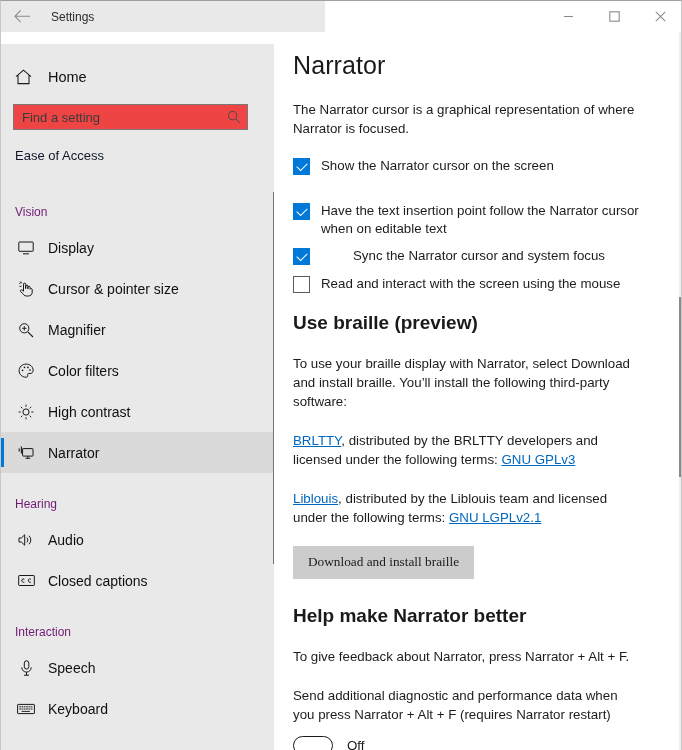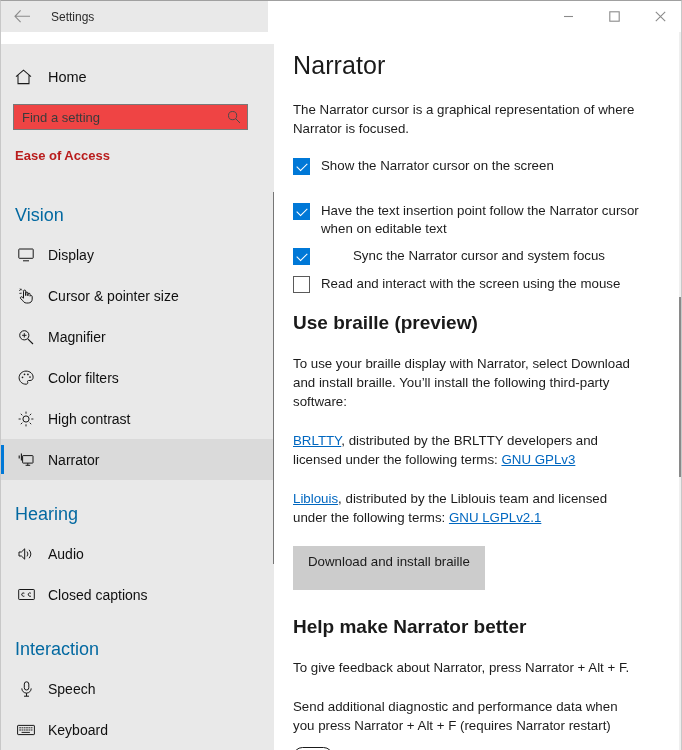--- a/index.html
+++ b/index.html
@@ -27,21 +27,21 @@
   .titlebar {
     position: absolute;
     top: 0; left: 0;
     width: 682px;
     height: 31px;
     background: #e9e9e9;
     display: flex;
     align-items: center;
   }
   .titlebar-left {
-    width: 267px;
+    width: 324px;
     height: 31px;
     display: flex;
     align-items: center;
     background: #e9e9e9;
   }
   .titlebar-right {
     flex: 1;
     height: 31px;
     background: #ffffff;
     display: flex;
@@ -119,27 +119,27 @@
   .search-input::placeholder { color: #3b3b3b; opacity: 1; }
   .search-icon-btn {
     position: absolute;
     right: 4px; top: 3px;
     width: 20px; height: 20px;
     display: flex; align-items: center; justify-content: center;
     color: #4a4a4a;
   }
   .cat-title {
     font-size: 13px;
-    font-weight: bold;
-    color: #b91c1c;
+    font-weight: normal;
+    color: #0f172a;
     margin: 18px 0 12px 14px;
   }
   .group-label {
-    font-size: 18px;
-    color: #0369a1;
+    font-size: 12px;
+    color: #701a75;
     margin: 24px 0 8px 14px;
   }
   .group-label.first { margin-top: 42px; }
   .nav-item {
     position: relative;
     display: flex;
     align-items: center;
     height: 41px;
     padding-left: 14px;
   }
@@ -238,22 +238,22 @@
   }
   .section-head.small-gap { margin-top: 26px; }
   .link { color: #0067c0; text-decoration: underline; cursor: pointer; }
   .btn {
     display: inline-block;
     margin-top: 19px;
     background: #cccccc;
     border: 1px solid #cccccc;
     color: #1a1a1a;
     font-size: 13.3px;
-    font-family: Liberation Sans, sans-serif;
-    padding: 7px 14px 20px 14px;
+    font-family: Liberation Serif, serif;
+    padding: 7px 14px 8px 14px;
     cursor: pointer;
   }
   .toggle-row {
     display: flex;
     align-items: center;
     margin-top: 12px;
   }
   .toggle {
     width: 40px; height: 19px;
     border: 1.6px solid #1a1a1a;

